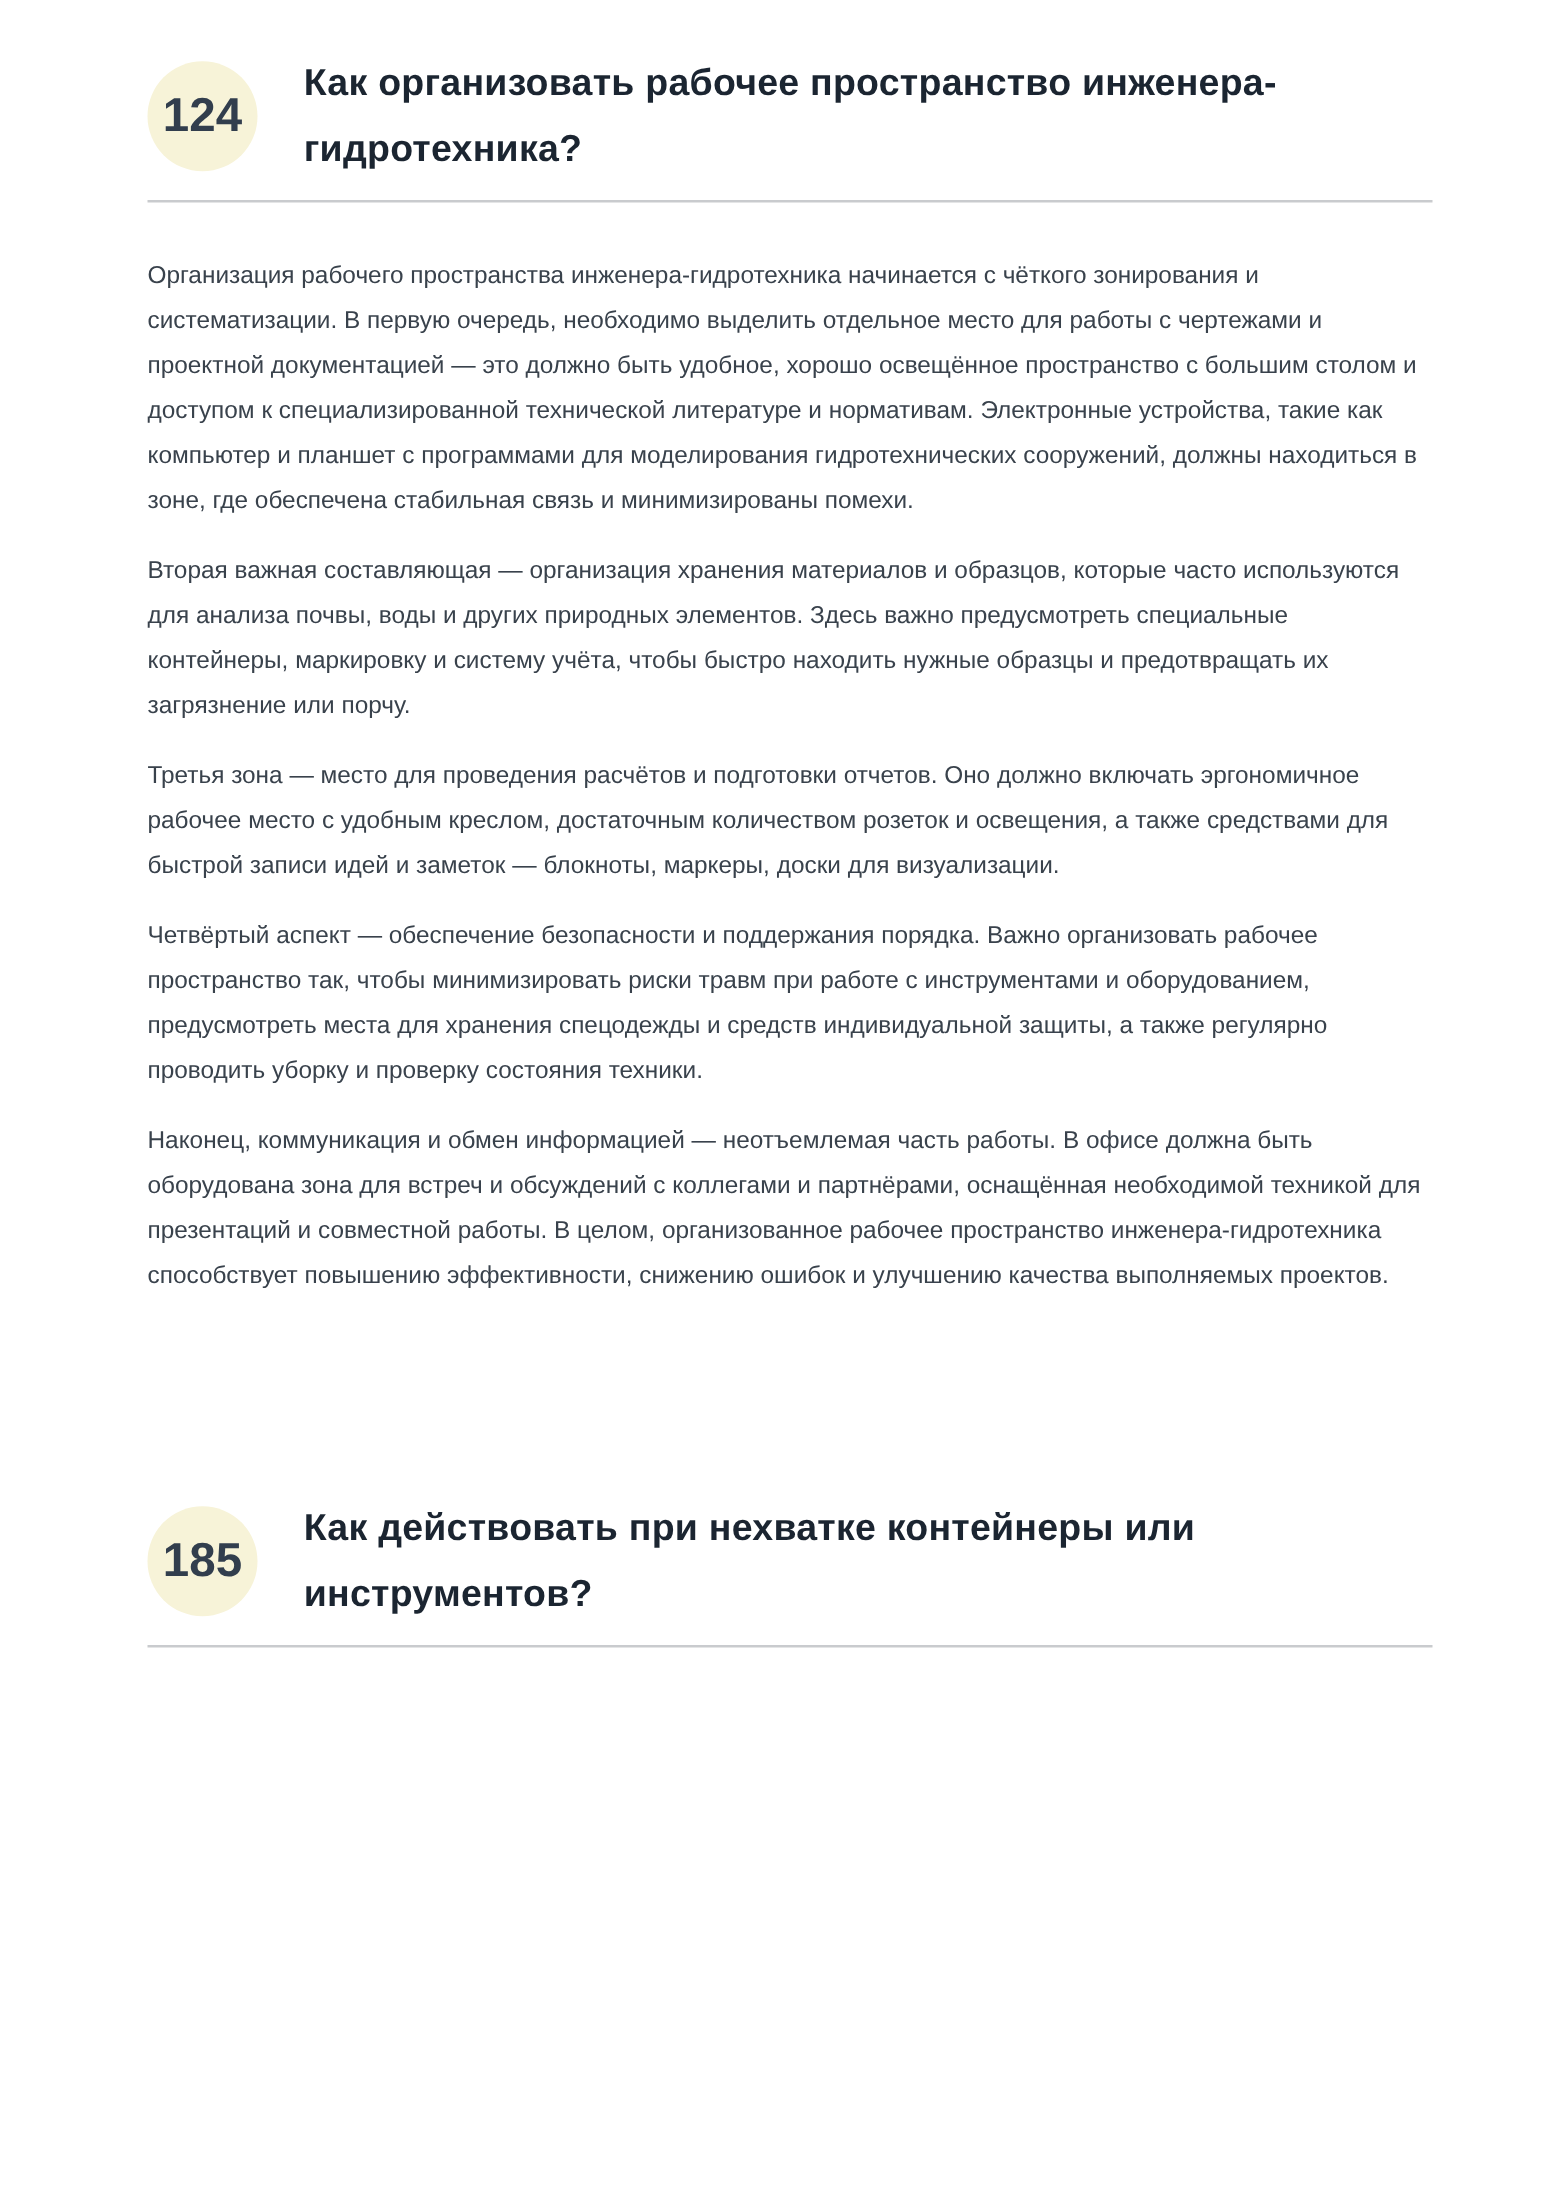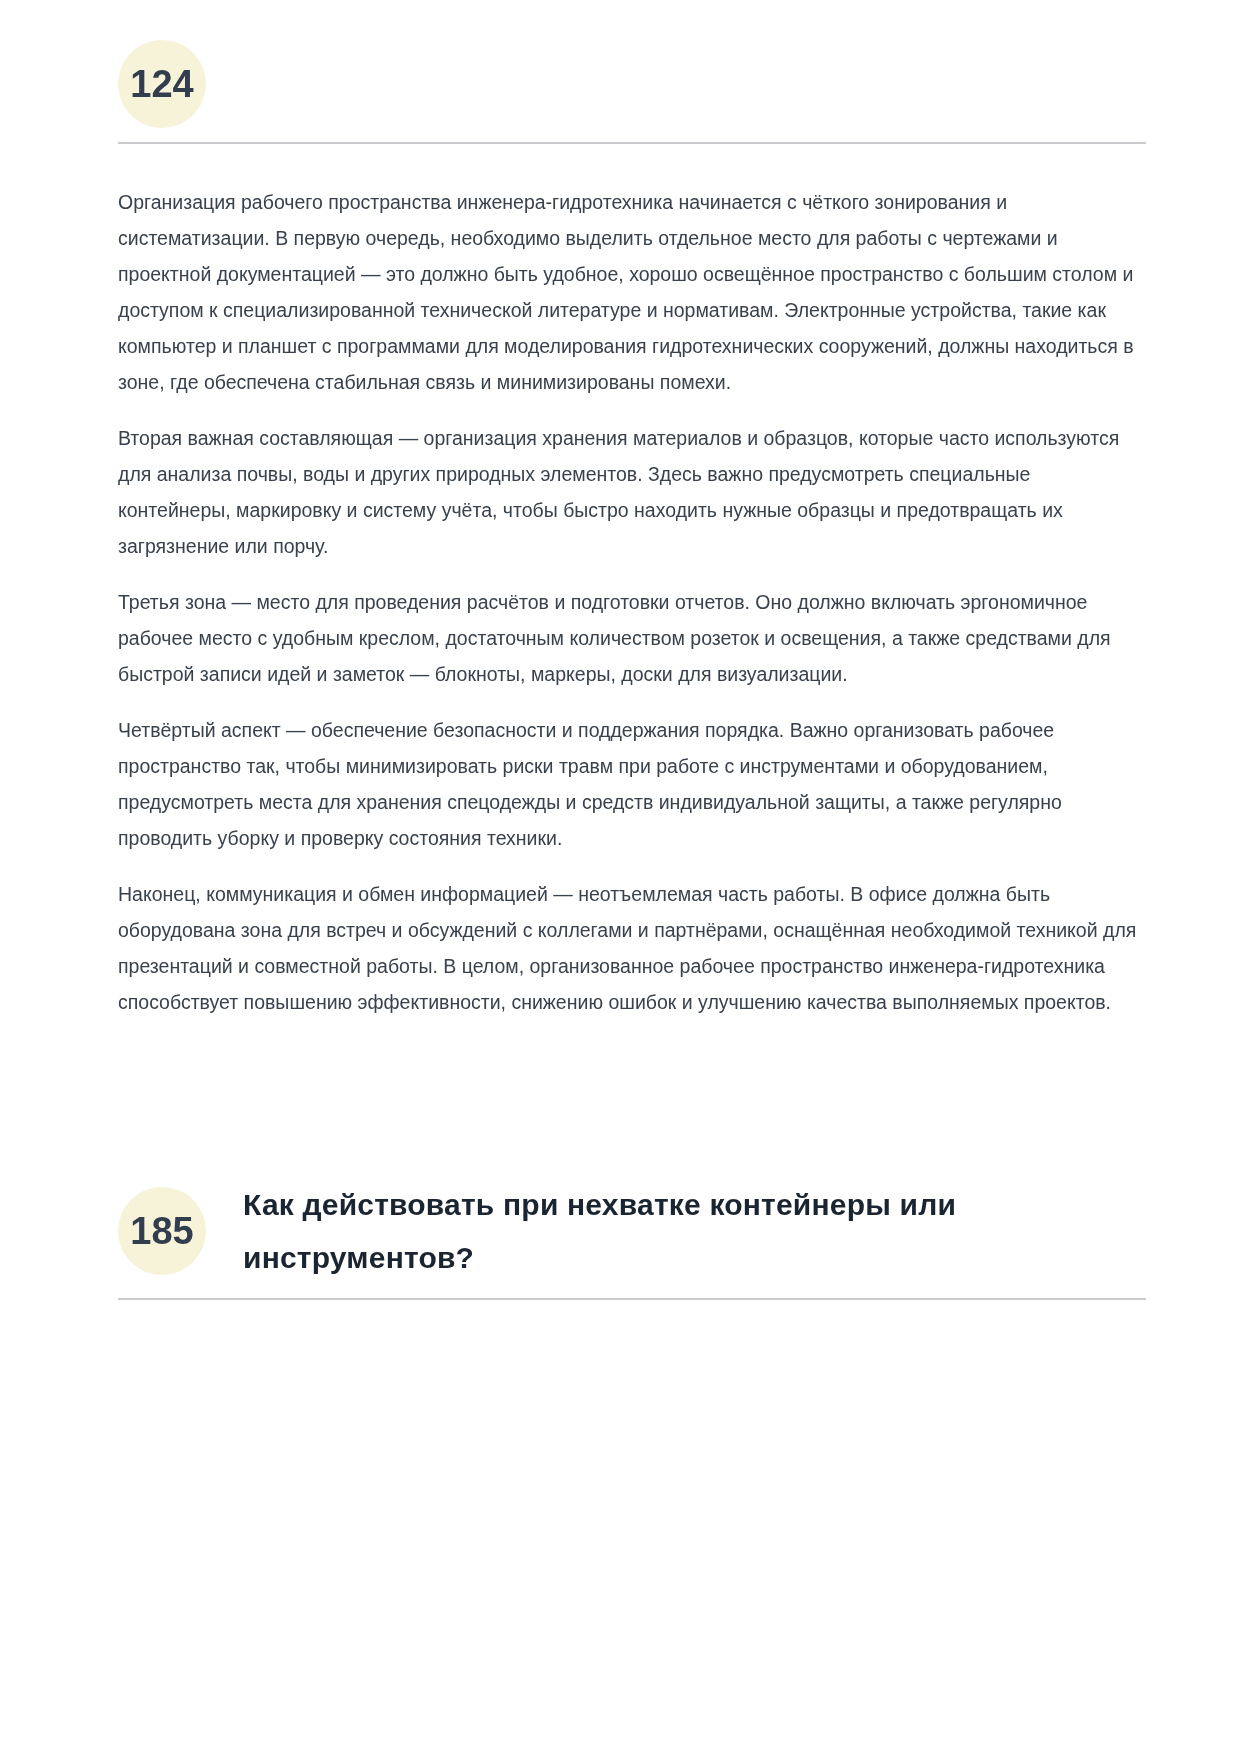--- a/index.html
+++ b/index.html
@@ -62,20 +62,21 @@
 </head>
 <body>
 
 <div class="page">
 
   <section class="qa-section">
     <header class="qa-header">
       <div class="badge">
         <span>124</span>
       </div>
+      <h2 class="qa-title">Как организовать рабочее пространство инженера-гидротехника?</h2>
     </header>
     <hr class="divider">
     <div class="qa-body">
       <p>Организация рабочего пространства инженера-гидротехника начинается с чёткого зонирования и систематизации. В первую очередь, необходимо выделить отдельное место для работы с чертежами и проектной документацией — это должно быть удобное, хорошо освещённое пространство с большим столом и доступом к специализированной технической литературе и нормативам. Электронные устройства, такие как компьютер и планшет с программами для моделирования гидротехнических сооружений, должны находиться в зоне, где обеспечена стабильная связь и минимизированы помехи.</p>
       <p>Вторая важная составляющая — организация хранения материалов и образцов, которые часто используются для анализа почвы, воды и других природных элементов. Здесь важно предусмотреть специальные контейнеры, маркировку и систему учёта, чтобы быстро находить нужные образцы и предотвращать их загрязнение или порчу.</p>
       <p>Третья зона — место для проведения расчётов и подготовки отчетов. Оно должно включать эргономичное рабочее место с удобным креслом, достаточным количеством розеток и освещения, а также средствами для быстрой записи идей и заметок — блокноты, маркеры, доски для визуализации.</p>
       <p>Четвёртый аспект — обеспечение безопасности и поддержания порядка. Важно организовать рабочее пространство так, чтобы минимизировать риски травм при работе с инструментами и оборудованием, предусмотреть места для хранения спецодежды и средств индивидуальной защиты, а также регулярно проводить уборку и проверку состояния техники.</p>
       <p>Наконец, коммуникация и обмен информацией — неотъемлемая часть работы. В офисе должна быть оборудована зона для встреч и обсуждений с коллегами и партнёрами, оснащённая необходимой техникой для презентаций и совместной работы. В целом, организованное рабочее пространство инженера-гидротехника способствует повышению эффективности, снижению ошибок и улучшению качества выполняемых проектов.</p>
     </div>
   </section>

